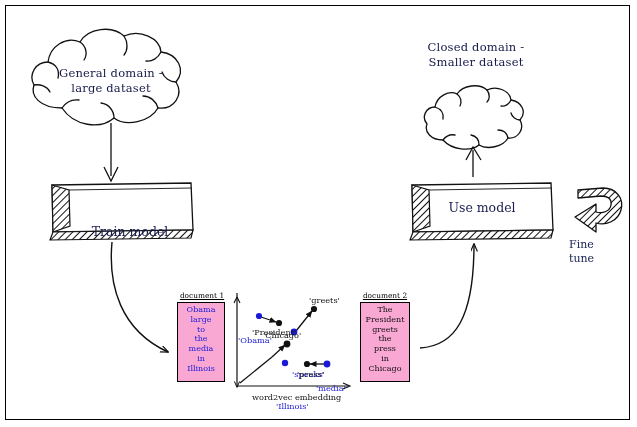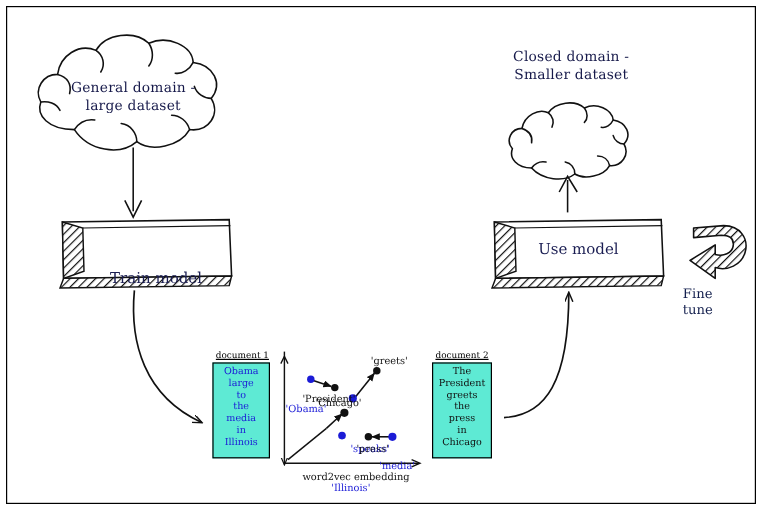--- a/index.html
+++ b/index.html
@@ -6,21 +6,21 @@
   body{width:637px;height:427px;overflow:hidden;
        font-family:"DejaVu Serif","Liberation Serif",serif;}
   #canvas{position:relative;width:637px;height:427px;background:#fff;}
   #frame{position:absolute;left:5px;top:5px;width:625px;height:415px;
          border:1.4px solid #000;box-sizing:border-box;}
   .lbl{position:absolute;text-align:center;color:#16194a;line-height:1.32;
        letter-spacing:.2px;white-space:pre-line;}
   .svglayer{position:absolute;left:0;top:0;width:637px;height:427px;}
   .boxtxt{position:absolute;text-align:center;color:#1a1d52;font-size:12.5px;}
   .doc{position:absolute;box-sizing:border-box;border:1.1px solid #000;
-       background:#5eead4;text-align:center;line-height:1.22;font-size:8px;}
+       background:#f9a8d4;text-align:center;line-height:1.22;font-size:8px;}
   .dochdr{position:absolute;text-align:center;font-size:7.4px;color:#000;
           text-decoration:underline;white-space:nowrap;}
   .ptlbl{position:absolute;font-size:8.2px;white-space:nowrap;}
   .blue{color:#1b1bd6;margin-top:33px;}
   .black{color:#111;}
   .axlbl{position:absolute;font-size:8.2px;color:#111;white-space:nowrap;}
   .finetxt{position:absolute;font-size:11px;color:#14204e;
            line-height:1.3;white-space:pre-line;}
 </style>
 </head>

